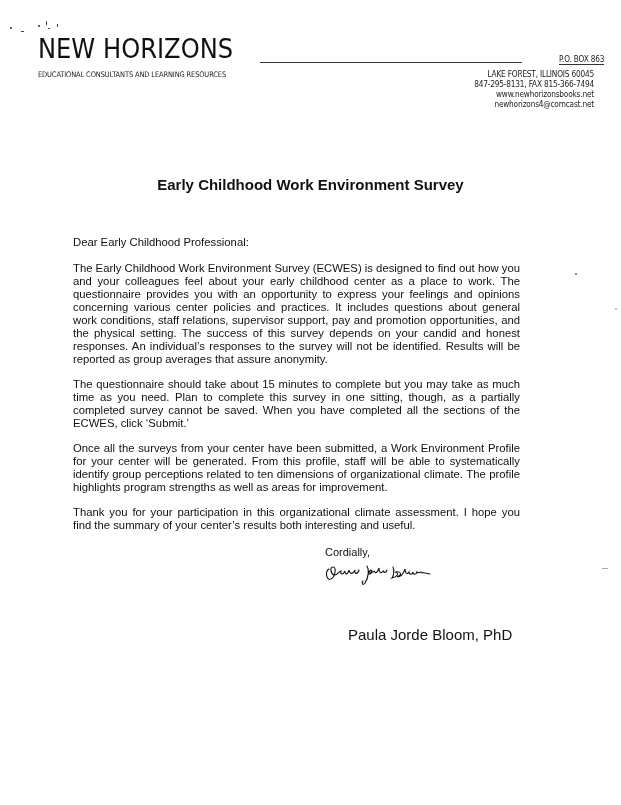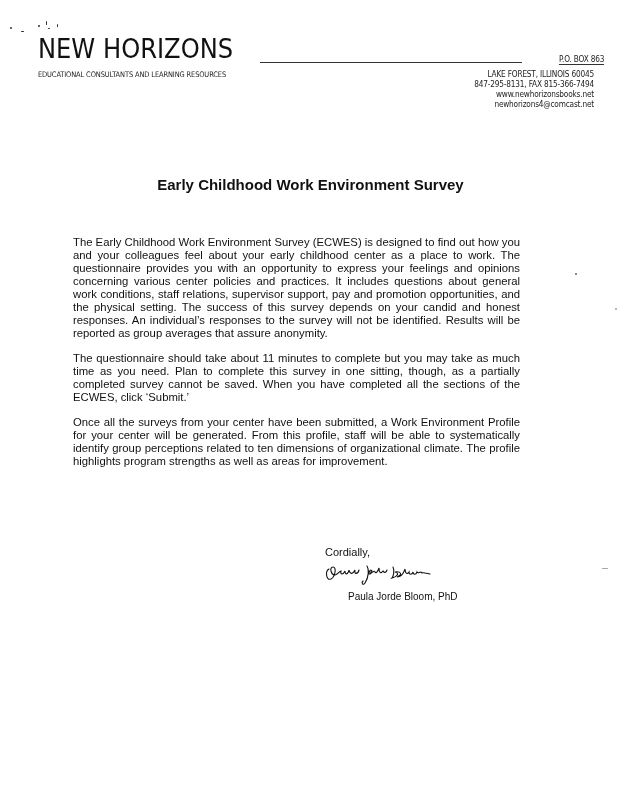--- a/index.html
+++ b/index.html
@@ -123,23 +123,23 @@
     .signature {
       position: absolute;
       left: 323px;
       top: 561px;
       width: 110px;
       height: 30px;
     }
     .signer {
       position: absolute;
       left: 325px;
-      top: 591px;
+      top: 626px;
       font-family: "Liberation Sans", sans-serif;
-      font-size: 10px;
+      font-size: 15px;
       color: #111;
       padding-left: 23px;
     }
     .scan-dot {
       position: absolute;
       background: #888;
       width: 2px; height: 2px;
     }
   </style>
 </head>
@@ -161,23 +161,25 @@
 <div class="address">
   <div>LAKE FOREST, ILLINOIS 60045</div>
   <div>847-295-8131, FAX 815-366-7494</div>
   <div>www.newhorizonsbooks.net</div>
   <div>newhorizons4@comcast.net</div>
 </div>
 
 <div class="title">Early Childhood Work Environment Survey</div>
 
 <div class="letter">
+  <p class="greeting">Dear Early Childhood Professional:</p>
   <p>The Early Childhood Work Environment Survey (ECWES) is designed to find out how you and your colleagues feel about your early childhood center as a place to work. The questionnaire provides you with an opportunity to express your feelings and opinions concerning various center policies and practices. It includes questions about general work conditions, staff relations, supervisor support, pay and promotion opportunities, and the physical setting. The success of this survey depends on your candid and honest responses. An individual’s responses to the survey will not be identified. Results will be reported as group averages that assure anonymity.</p>
-  <p>The questionnaire should take about 11 minutes to complete but you may take as much time as you need. Plan to complete this survey in one sitting, though, as a partially completed survey cannot be saved. When you have completed all the sections of the ECWES, click ‘Submit.’</p>
+  <p>The questionnaire should take about 15 minutes to complete but you may take as much time as you need. Plan to complete this survey in one sitting, though, as a partially completed survey cannot be saved. When you have completed all the sections of the ECWES, click ‘Submit.’</p>
   <p>Once all the surveys from your center have been submitted, a Work Environment Profile for your center will be generated. From this profile, staff will be able to systematically identify group perceptions related to ten dimensions of organizational climate. The profile highlights program strengths as well as areas for improvement.</p>
+  <p>Thank you for your participation in this organizational climate assessment. I hope you find the summary of your center’s results both interesting and useful.</p>
 </div>
 
 <div class="closing">Cordially,</div>
 
 <svg class="signature" viewBox="0 0 110 30">
   <path d="M6 8 C2 10, 3 20, 8 18 C12 16, 14 6, 10 6 C6 6, 8 14, 12 14 C15 14, 16 10, 18 10 C17 14, 20 14, 22 10 C22 14, 25 14, 26 9 C27 14, 30 13, 32 9 C31 14, 35 13, 36 9" fill="none" stroke="#111" stroke-width="1.1" stroke-linecap="round"></path>
   <path d="M44 5 C46 8, 46 16, 42 22 C40 25, 38 22, 40 20 M46 10 C44 14, 48 14, 49 10 C48 8, 46 10, 47 12 C50 12, 51 9, 52 11 C53 13, 55 10, 56 7 C56 12, 58 13, 60 10 C61 12, 63 12, 64 9" fill="none" stroke="#111" stroke-width="1.1" stroke-linecap="round"></path>
   <path d="M70 6 C72 10, 70 16, 69 17 C74 16, 77 12, 72 11 C78 10, 80 14, 74 16 C80 16, 81 10, 82 8 C82 12, 84 14, 86 11 C86 14, 89 14, 90 11 C90 14, 93 14, 94 11 C95 13, 96 11, 98 11 C99 13, 100 11, 102 12 L107 13" fill="none" stroke="#111" stroke-width="1.1" stroke-linecap="round"></path>
 </svg>
 

